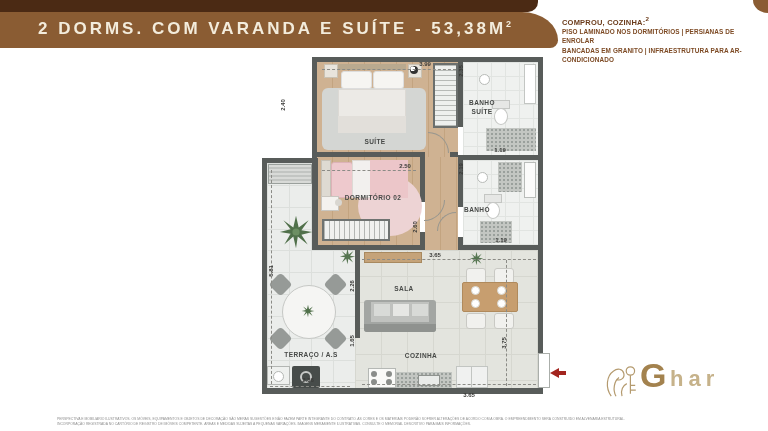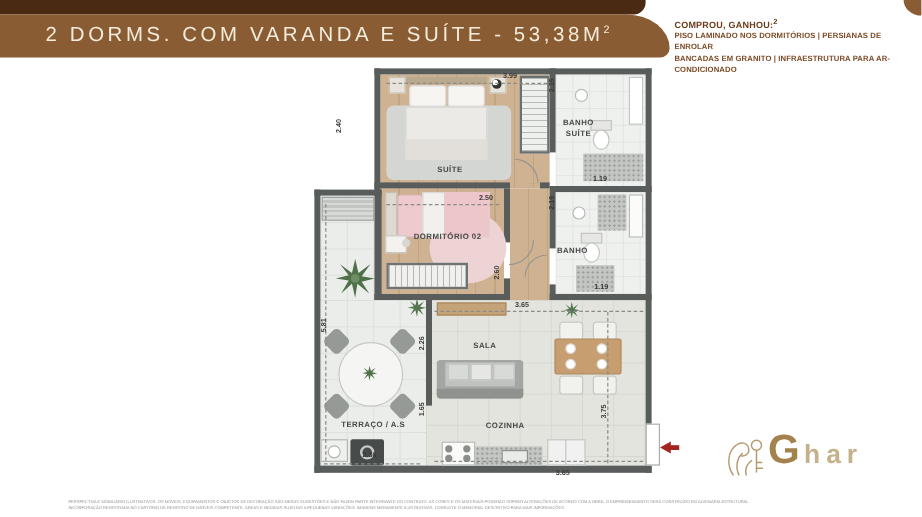--- a/index.html
+++ b/index.html
@@ -4,21 +4,21 @@
 <style>
   html,body{margin:0;padding:0;}
   #page{position:relative;width:768px;height:431px;background:#ffffff;overflow:hidden;
         font-family:"Liberation Sans",sans-serif;}
   .abs{position:absolute;}
 
   
   #top-bar{left:0;top:0;width:538px;height:12px;background:#4b2a14;border-radius:0 0 10px 0;}
   #banner{left:0;top:12px;width:558px;height:36px;background:#8a5c33;
           border-top-right-radius:46px 36px;border-bottom-right-radius:10px;}
-  #banner .title{position:absolute;left:38px;top:7px;font-size:17px;font-weight:400;
+  #banner .title{position:absolute;left:38px;top:7px;font-size:17px;font-weight:700;
           letter-spacing:3px;color:#f3ecdc;white-space:nowrap;}
   #banner sup{font-size:9px;letter-spacing:0;}
   #corner-accent{right:0;top:0;width:15px;height:13px;background:#8a5c33;border-bottom-left-radius:100% 100%;}
   #promo{left:562px;top:15px;width:204px;}
   #promo .head{font-size:7.5px;font-weight:700;color:#6b3b1a;letter-spacing:.2px;}
   #promo .line{font-size:6.4px;font-weight:600;color:#7d4a24;line-height:9.5px;letter-spacing:.1px;}
 
   
   .wall{background:#585c5a;}
   .wood{background:repeating-linear-gradient(90deg,#cfb292 0 15px,#c3a480 15px 16px);}
@@ -58,21 +58,21 @@
 
 <div id="page">
 
   <div class="abs" id="top-bar"></div>
   <div class="abs" id="banner">
     <div class="title"><span>2 DORMS. COM VARANDA E SUÍTE - 53,38M</span><sup>2</sup></div>
   </div>
   <div class="abs" id="corner-accent"></div>
 
   <div class="abs" id="promo">
-    <div class="head"><span>COMPROU, GANHOU:</span><sup>2</sup></div>
+    <div class="head"><span>COMPROU, COZINHA:</span><sup>2</sup></div>
     <div class="line">PISO LAMINADO NOS DORMITÓRIOS | PERSIANAS DE ENROLAR</div>
     <div class="line">BANCADAS EM GRANITO | INFRAESTRUTURA PARA AR-CONDICIONADO</div>
   </div>
 
   <div>
 
     <div class="abs wood" style="left:317px;top:62px;width:141px;height:95px;"></div>
     <div class="abs tile-bath" style="left:463px;top:62px;width:75px;height:93px;"></div>
     <div class="abs wood" style="left:425px;top:157px;width:33px;height:95px;"></div>
     <div class="abs wood" style="left:317px;top:157px;width:103px;height:88px;"></div>

